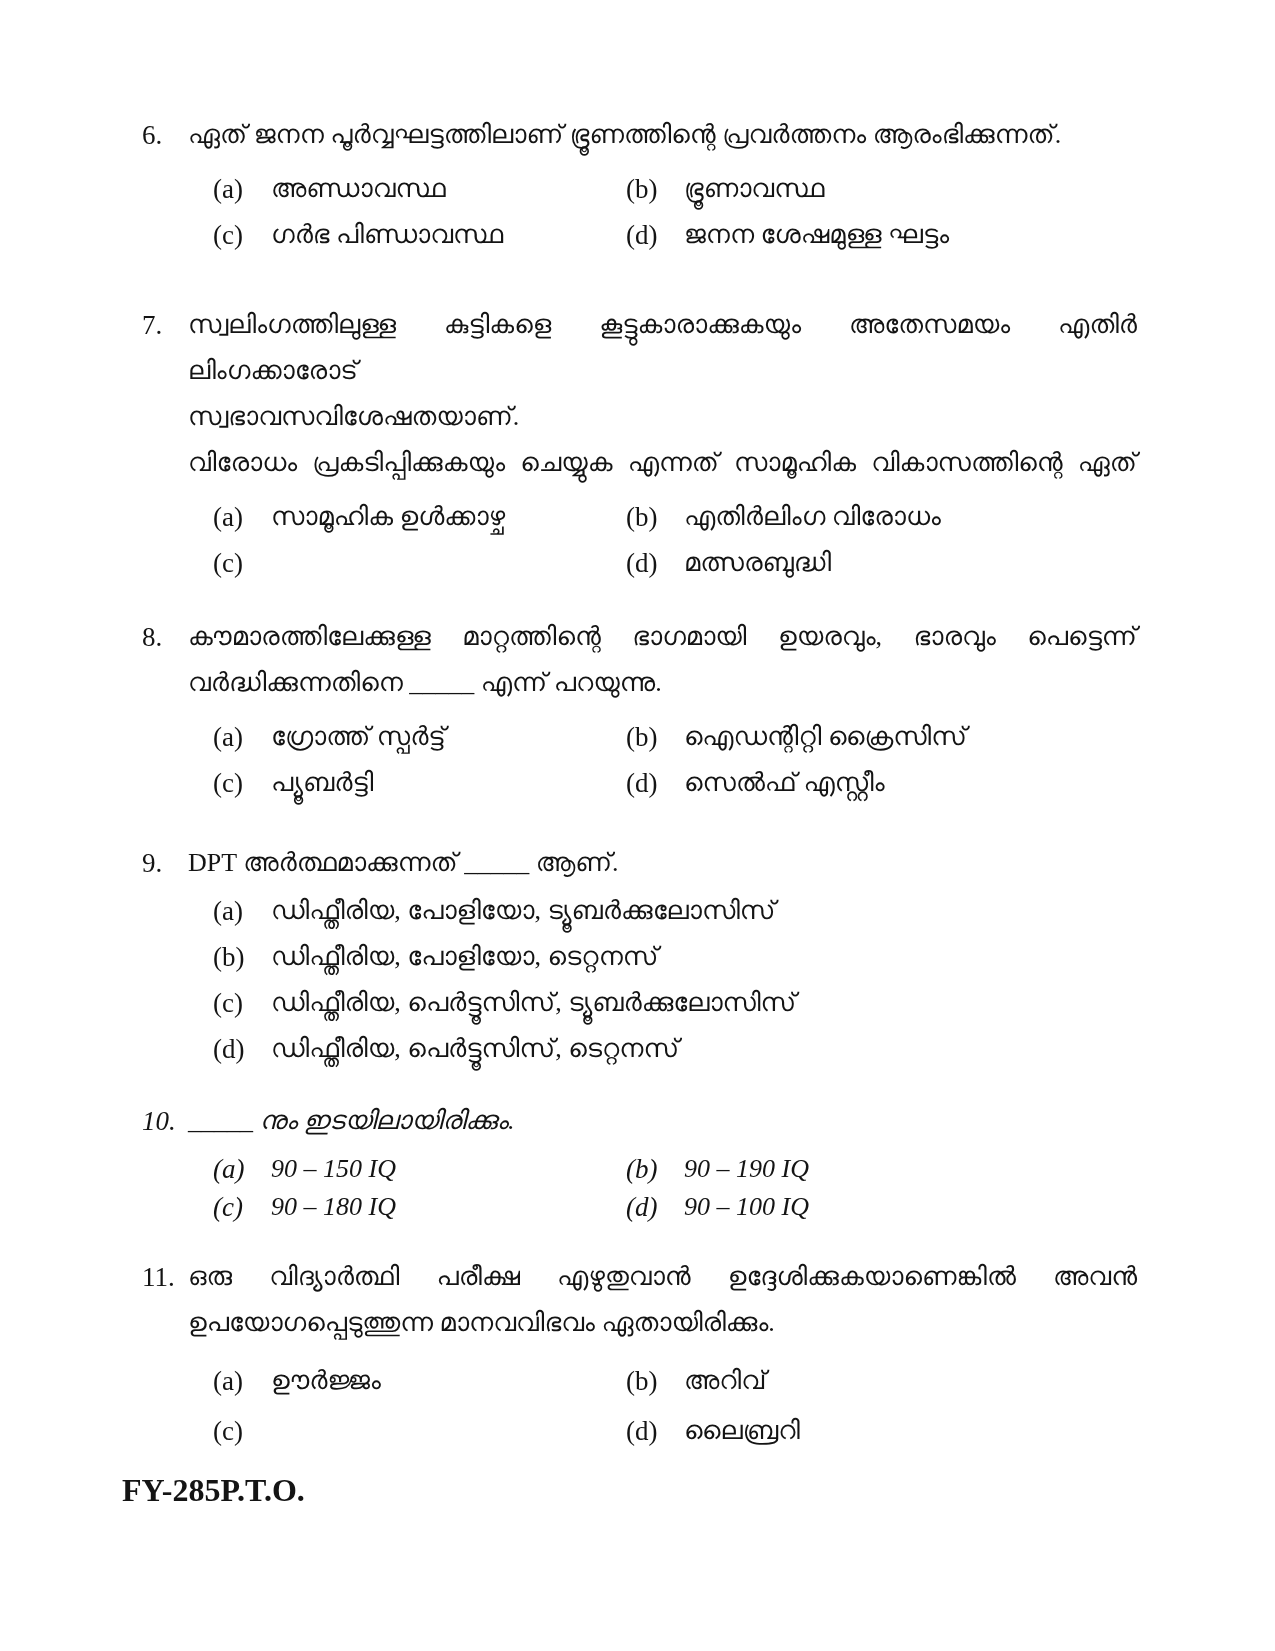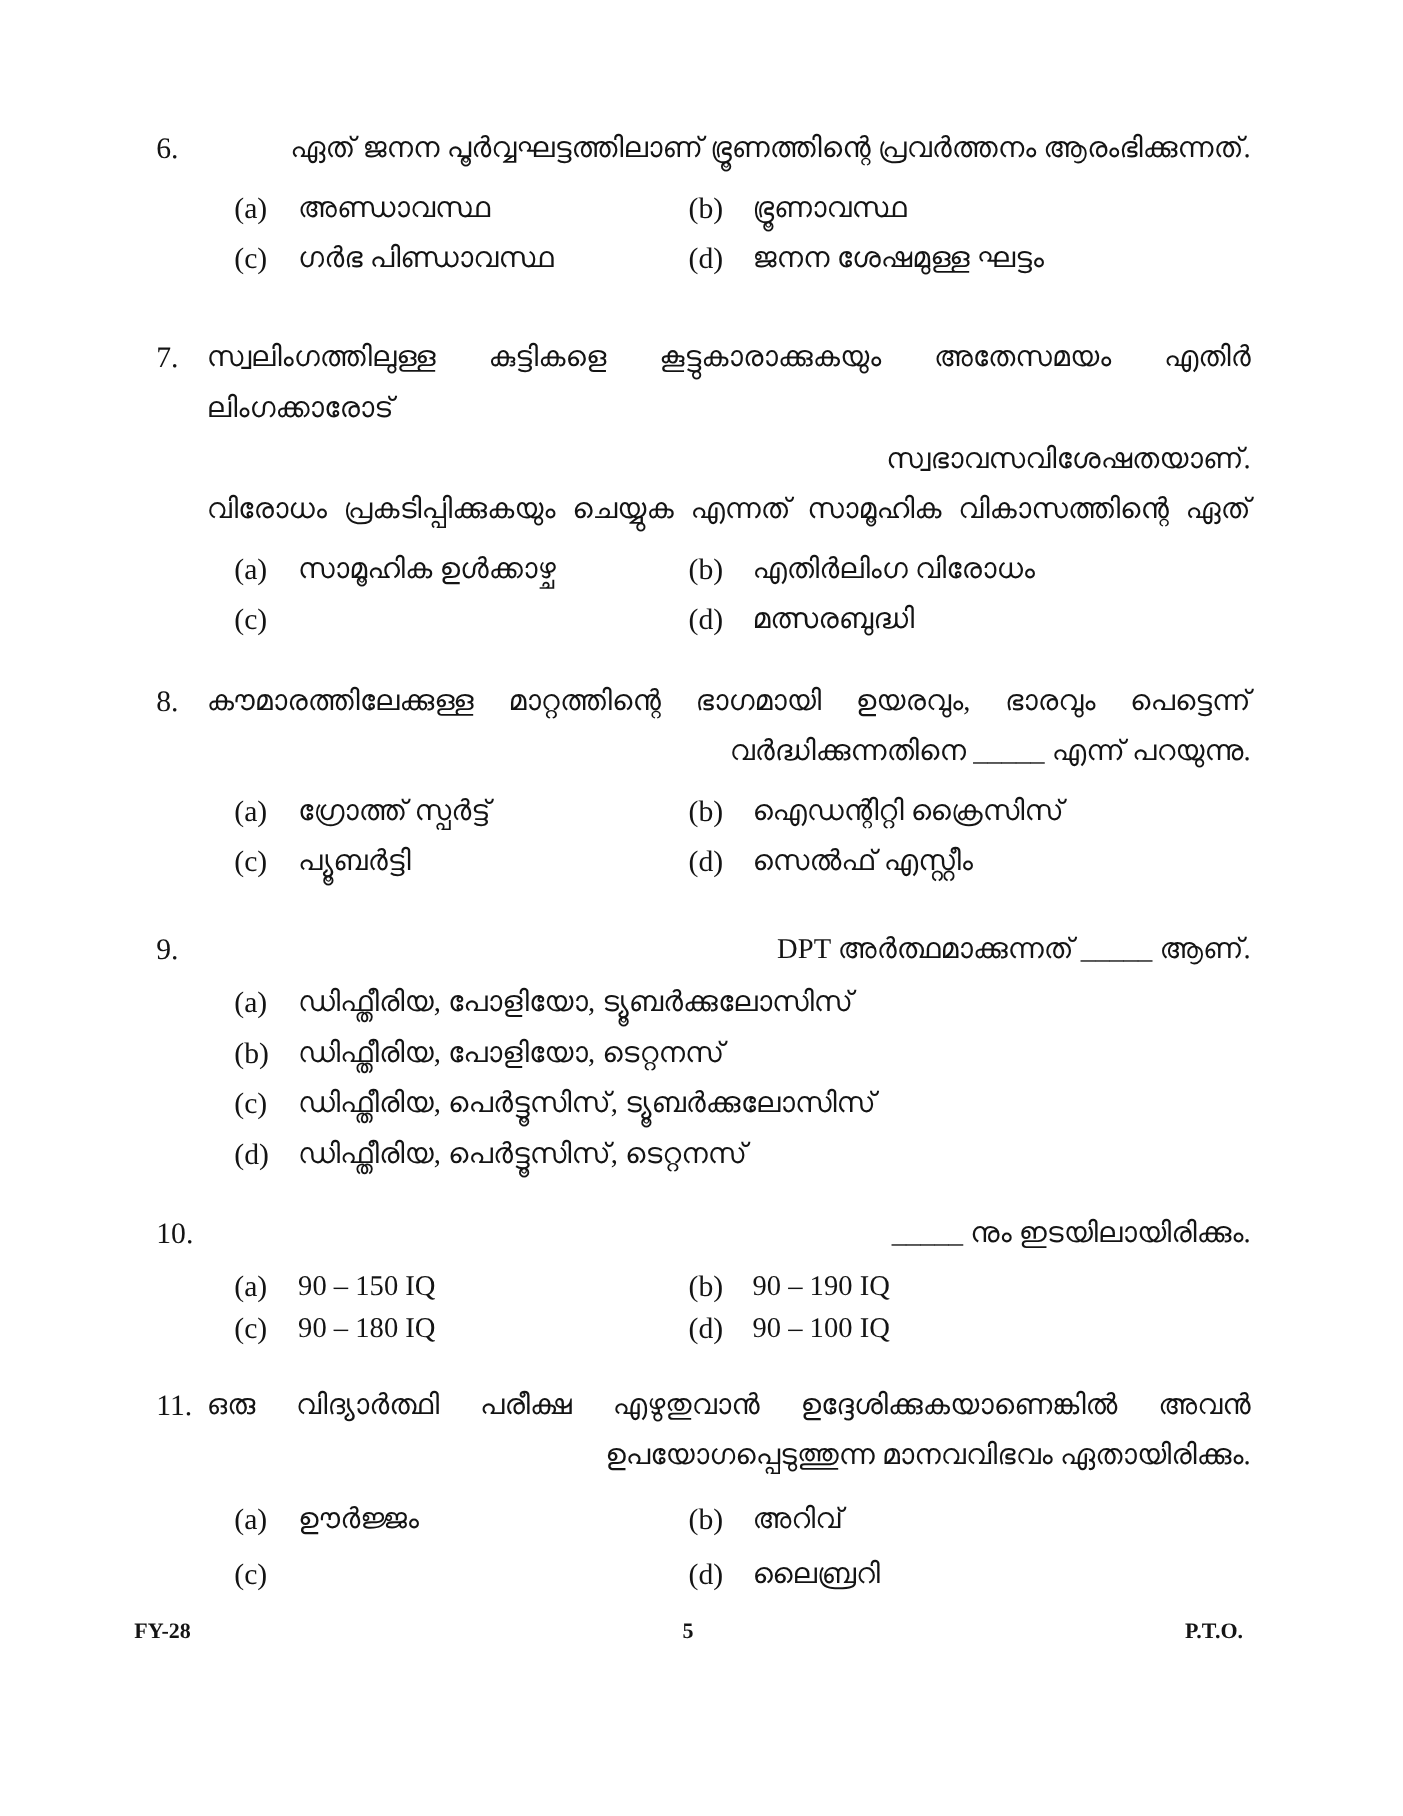--- a/index.html
+++ b/index.html
@@ -22,21 +22,20 @@
   .q { display: flex; align-items: flex-start; }
   .qnum {
     flex: 0 0 46px;
     font-size: 27px;
     line-height: 46px;
   }
   .qbody { flex: 1; min-width: 0; }
   .stem .line {
     font-size: 26px;
     line-height: 46px;
-    text-align: right;
   }
   .stem .line.just {
     text-align: justify;
     text-align-last: justify;
   }
   .opts { margin-top: 8px; }
   .opt-row { display: flex; }
   .opt {
     display: flex;
     font-size: 26px;
@@ -47,35 +46,35 @@
     font-size: 27px;
   }
   .opt.col-a { margin-left: 25px; flex: 0 0 413px; }
   .opt.col-b { flex: 1; min-width: 0; }
   .opt.full  { margin-left: 25px; flex: 1; }
   .q.q6  { margin-bottom: 44px; }
   .q.q7  { margin-bottom: 28px; }
   .q.q8  { margin-bottom: 34px; }
   .q.q9  { margin-bottom: 26px; }
   .q.q9 .opts { margin-top: 2px; }
-  .q.q10 { margin-bottom: 28px; }
+  .q.q10 { margin-bottom: 28px; font-style: italic; }
   .q.q10 .opt { line-height: 38px; }
   .q.q10 .opts { margin-top: 6px; }
   .q.q11 .opts { margin-top: 10px; }
   .q.q11 .opt { line-height: 50px; }
   .footer {
     position: absolute;
     left: 122px;
     right: 145px;
     top: 1472px;
     display: flex;
-    justify-content: space-between;
+    justify-content: flex-start;
     align-items: baseline;
     font-weight: bold;
-    font-size: 20px;
+    font-size: 32px;
     font-family: "Liberation Serif", serif;
   }
 </style>
 </head>
 <body>
 
 <div class="page">
   <div class="content">
 
     <div class="q q6">

